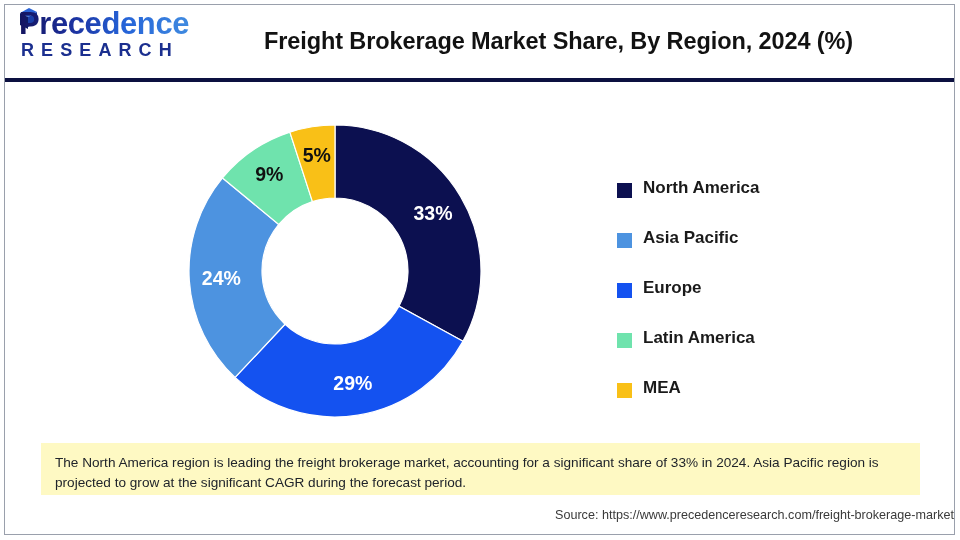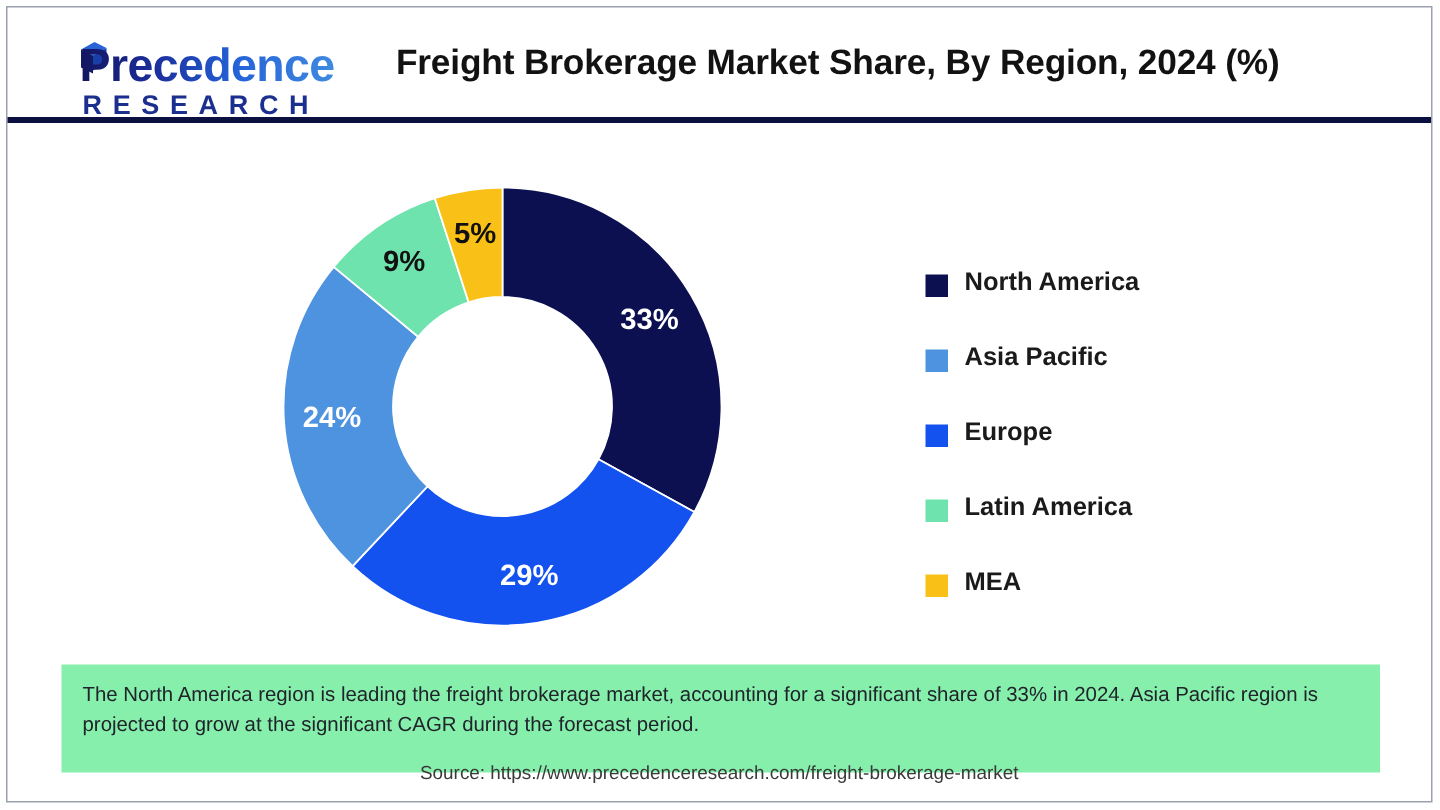--- a/index.html
+++ b/index.html
@@ -30,24 +30,23 @@
     position: absolute;
     left: 0;
     top: 0;
     width: 949px;
     height: 73px;
   }
 
   #logo {
     position: absolute;
     left: 8px;
-    top: 20px;
+    top: 0;
     width: 165px;
     height: 54px;
-    margin-left: 34px;
   }
   #logo-wordmark {
     position: absolute;
     left: 6px;
     top: 2px;
     font-size: 31px;
     font-weight: 700;
     letter-spacing: -0.4px;
     background: linear-gradient(90deg, #14145f 0%, #1b2f9c 30%, #2563d8 62%, #3f8ae0 100%);
     -webkit-background-clip: text;
@@ -150,37 +149,37 @@
     color: #1a1a1a;
     white-space: nowrap;
   }
 
   
   #caption {
     position: absolute;
     left: 36px;
     top: 361px;
     width: 879px;
-    height: 72px;
-    background: #86efac;
+    height: 52px;
+    background: #fef9c3;
     box-sizing: border-box;
     padding: 10px 14px 0 14px;
   }
   #caption-text {
     font-size: 13.6px;
     line-height: 19.5px;
     color: #20242b;
   }
 
   #source {
     position: absolute;
     left: 0;
     top: 426px;
     width: 949px;
-    text-align: center;
+    text-align: right;
     font-size: 12.6px;
     color: #3a3a3a;
   }
 </style>
 </head>
 <body>
 
 <div id="frame">
 
   <div id="header">

